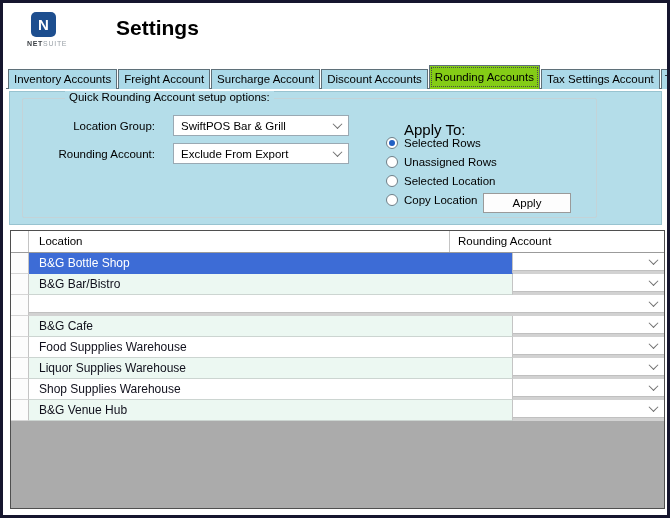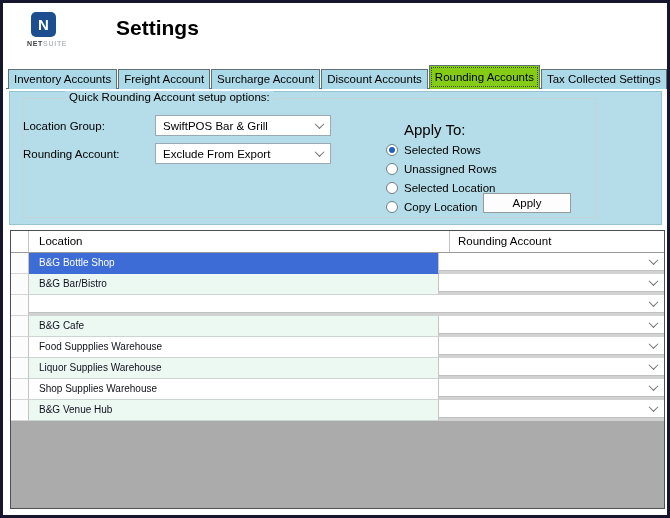--- a/index.html
+++ b/index.html
@@ -32,47 +32,47 @@
     height:24px; line-height:23px; background:#84cc16; position:relative; z-index:3;
     outline:1px dotted #4a4a4a; outline-offset:-3px;
   }
   .tab.truncated { width:14px; padding:0 3px; overflow:hidden; }
 
   
   .panel { position:absolute; left:6px; top:88px; width:653px; height:134px; background:#b4dde9; border:1px solid #98c3d0; z-index:1; }
   .groupbox { position:absolute; left:12px; top:6px; width:575px; height:120px; border:1px solid #c3d3d8; border-radius:2px; }
   .groupbox-legend { position:absolute; top:-8px; left:42px; background:#b4dde9; padding:0 4px; font-size:11.5px; }
   .form-row { position:absolute; left:0; height:21px; display:flex; align-items:center; }
-  .form-row .flabel { width:132px; text-align:left; font-size:11.5px; margin-right:0; }
+  .form-row .flabel { width:132px; text-align:right; font-size:11.5px; margin-right:18px; }
   .combo {
     width:176px; height:21px; background:#fff; border:1px solid #9aa9b3;
     display:flex; align-items:center; justify-content:space-between; padding:0 7px; font-size:11.5px;
   }
   .chevron { width:7px; height:7px; border-right:1.5px solid #6f6f6f; border-bottom:1.5px solid #6f6f6f; transform:rotate(45deg) translate(-1px,-1px); flex:none; }
   .apply-to-label { position:absolute; left:381px; top:22px; font-size:15px; }
   .apply-options { position:absolute; left:363px; top:38px; }
-  .radio-row { display:flex; align-items:flex-end; height:19px; }
+  .radio-row { display:flex; align-items:flex-start; height:19px; }
   .radio { width:12px; height:12px; border-radius:50%; border:1px solid #6f7f88; background:#fff; position:relative; flex:none; }
   .radio.checked::after { content:""; position:absolute; left:2px; top:2px; width:6px; height:6px; border-radius:50%; background:#2160c4; }
   .radio-label { font-size:11.5px; margin-left:6px; white-space:nowrap; }
   .apply-btn {
     position:absolute; left:460px; top:94px; width:88px; height:20px;
     background:#fdfdfd; border:1px solid #9a9a9a; font-size:11.5px; font-family:inherit;
   }
 
   
   .grid { position:absolute; left:7px; top:227px; width:655px; height:279px; border:1px solid #4f4f4f; background:#86efac; display:flex; flex-direction:column; }
   .grid-header { display:flex; height:22px; background:#fff; border-bottom:1px solid #9b9b9b; flex:none; }
   .h-selector { width:18px; flex:none; border-right:1px solid #c4c4c4; background:#fff; }
   .h-location { width:421px; flex:none; border-right:1px solid #c4c4c4; padding-left:10px; line-height:21px; font-size:11.5px; }
   .h-rounding { flex:1; padding-left:8px; line-height:21px; font-size:11.5px; }
   .grid-row { display:flex; height:21px; flex:none; }
   .cell-selector { width:18px; flex:none; background:#fcfcfc; border-right:1px solid #c4c4c4; border-bottom:1px solid #d5d5d5; }
   .cell-location {
-    width:410px; flex:none; padding-left:10px; line-height:20px; font-size:10px; color:#10101c;
+    width:484px; flex:none; padding-left:10px; line-height:20px; font-size:12px; color:#10101c;
     border-right:1px solid #c4c4c4; border-bottom:1px solid #ccd5d1; background:#fff;
     white-space:nowrap; overflow:hidden;
   }
   .grid-row.alt .cell-location { background:#ecf8f2; }
   .grid-row.selected .cell-location { background:#3d6cd6; color:#fff; border-bottom-color:#3d6cd6; }
   .cell-rounding { flex:1; position:relative; background:#d2d2d2; }
   .row-combo {
     position:absolute; left:0; top:0; right:0; bottom:3px; background:#fff;
     border-bottom:1px solid #c0c0c0; display:flex; align-items:center; justify-content:space-between; padding:0 7px;
     font-size:11.5px;
@@ -91,21 +91,21 @@
   <div class="page-title">Settings</div>
 
   <div class="tab-baseline"></div>
   <div class="tabstrip">
     <div style="display:flex;align-items:flex-end;">
         <div class="tab">Inventory Accounts</div>
         <div class="tab">Freight Account</div>
         <div class="tab">Surcharge Account</div>
         <div class="tab">Discount Accounts</div>
         <div class="tab selected">Rounding Accounts</div>
-        <div class="tab">Tax Collected Settings</div>
+        <div class="tab">Tax Settings Account</div>
         <div class="tab truncated">T</div>
       </div>
 
   </div>
 
   <div class="panel">
     <div class="groupbox">
       <div class="groupbox-legend">Quick Rounding Account setup options:</div>
 
       <div class="form-row" style="top:16px;">

